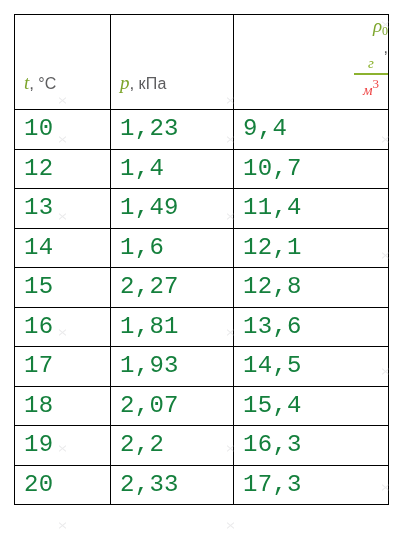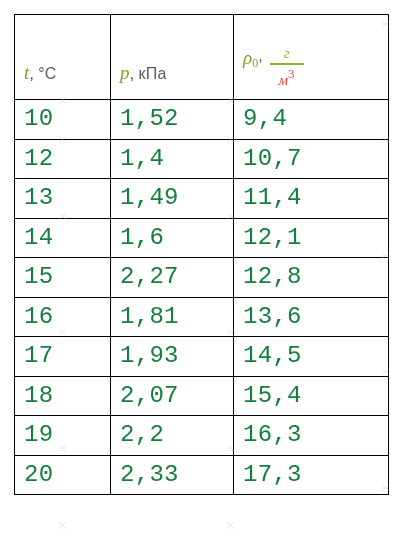--- a/index.html
+++ b/index.html
@@ -78,22 +78,23 @@
     color: #5d5d5f;
     font-family: "Liberation Sans", "DejaVu Sans", sans-serif;
     font-size: 16px;
     letter-spacing: .2px;
   }
 
   
   .hdr-rho-inner {
     padding: 0 0 10px 9px;
     display: flex;
-    align-items: flex-start;
+    align-items: flex-end;
     white-space: nowrap;
+    flex-direction: column;
   }
   .frac {
     display: inline-flex;
     flex-direction: column;
     align-items: center;
     justify-content: center;
     margin-left: 7px;
     position: relative;
     top: -1px;
   }
@@ -196,21 +197,21 @@
             </span>
           </div>
         </td>
       </tr>
 
       <tr class="data-row">
         <td>
             <div class="cell-val">10</div>
           </td>
         <td>
-            <div class="cell-val">1,52</div>
+            <div class="cell-val">1,23</div>
           </td>
         <td>
             <div class="cell-val">9,4</div>
           </td>
       </tr>
 
 
       <tr class="data-row">
         <td>
             <div class="cell-val">12</div>

